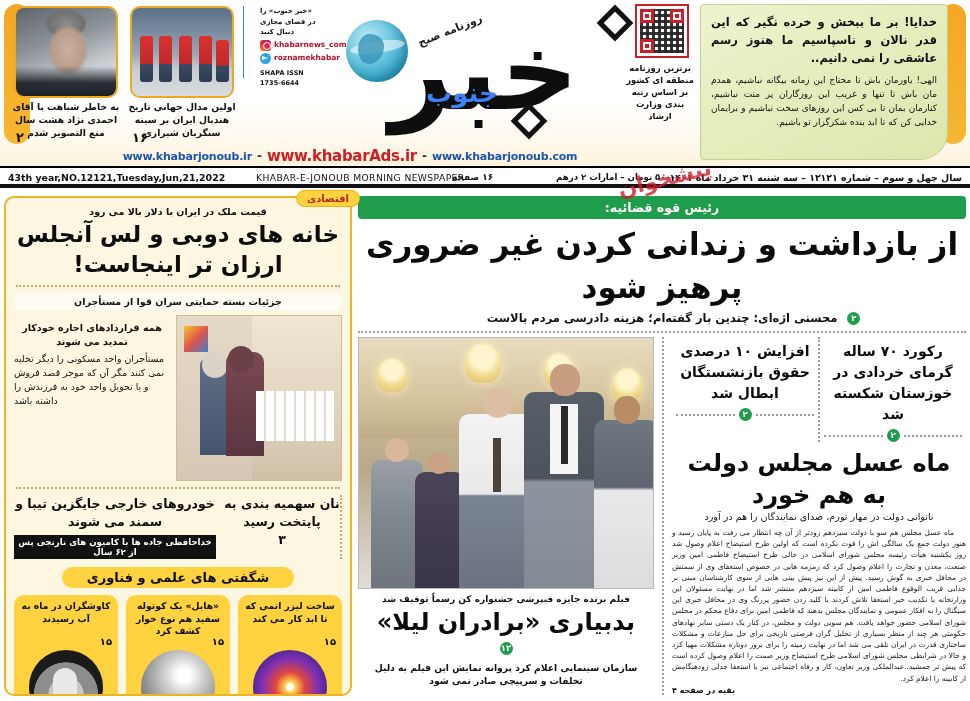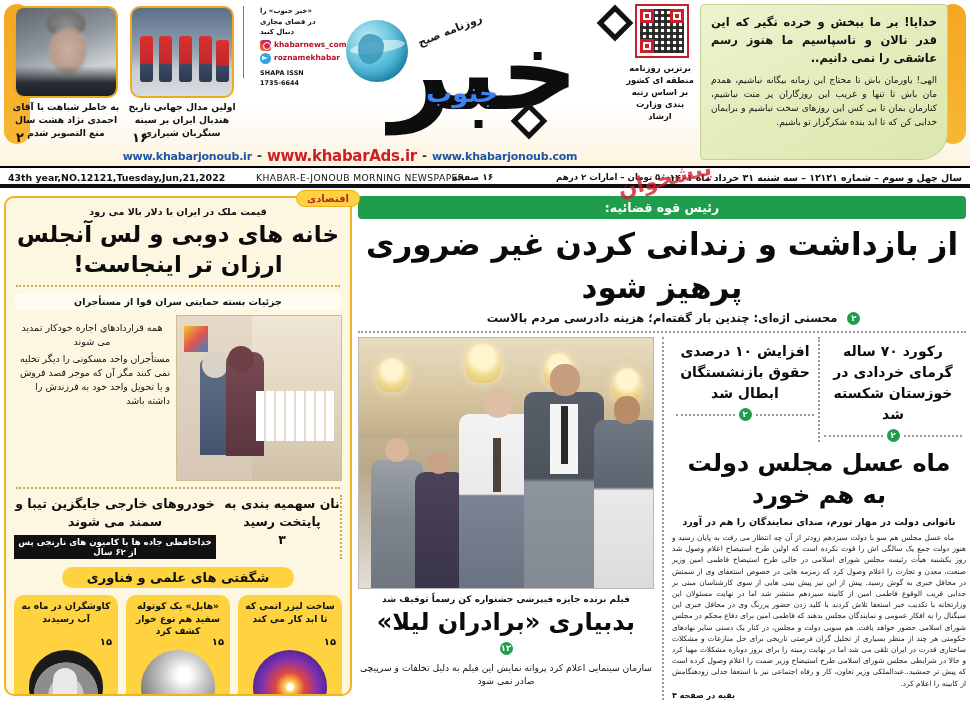--- a/index.html
+++ b/index.html
@@ -257,26 +257,26 @@
   .lc-photo .papers { position:absolute; right:4%; top:46%; width:48%; height:30%;
     background: repeating-linear-gradient(90deg,#fff 0 8px,#e2dccd 8px 10px);}
   .lc-photo .color { position:absolute; left:4%; top:6%; width:24px; height:26px;
     background: linear-gradient(135deg,#f2c335,#e0554a,#3d7fd0);}
   .lc-right { flex: 1; }
   .lc-h2 {
     font-size: 21px; line-height: 27px; font-weight: bold; color: #0c0c0c;
     text-align: center;
   }
   .lc-sub-b {
-    font-size: 9.6px; line-height: 14px; font-weight: normal; color: #111;
+    font-size: 9.6px; line-height: 14px; font-weight: bold; color: #111;
     text-align: center; margin-top: 6px;
   }
   .lc-sub-n {
     font-size: 9.4px; line-height: 14px; color: #111;
-    text-align: right; margin-top: 3px;
+    text-align: left; margin-top: 3px;
   }
   .lc-two { display: flex; gap: 8px; margin-top: 6px; }
   .lc-two .cell { flex: 1; text-align: center; }
   .lc-two .cell.left { flex: 0 0 118px; border-right: 2px dotted #c9ab63; }
   .lc-cell-t {
     font-size: 12.5px; line-height: 18px; font-weight: bold; color: #0c0c0c;
   }
   .lc-blackbar {
     background: #111; color: #fff; font-size: 8.6px; font-weight: bold;
     padding: 2px 4px; margin-top: 4px; text-align: center;
@@ -344,22 +344,21 @@
   .twohl .hl.rightone { border-left: 2px dotted #9a9a9a; }
   .hl-t { font-size: 14px; line-height: 21px; font-weight: bold; color: #0c0c0c;}
   .hl-dot-line { display:flex; align-items:center; gap:4px; margin-top:4px;}
   .hl-dot-line .ln { flex:1; border-top: 2px dotted #9a9a9a; }
 
   .mid-h2 {
     font-size: 24px; line-height: 32px; font-weight: bold; color: #0b0b0b;
     text-align: center; margin-top: 5px; letter-spacing: -.6px;
   }
   .mid-sub {
-    font-size: 9.6px; font-weight: bold; color: #111; text-align: center;
-    margin-top: 5px;
+    font-size: 9.6px; font-weight: normal; color: #111; text-align: center;
   }
   .mid-body {
     font-size: 7.4px; line-height: 11.2px; color: #1a1a1a; text-align: justify;
     margin-top: 5px; text-indent: 12px;
   }
   .mid-cont { font-size: 8px; font-weight: bold; color: #111; text-align: left; margin-top: 2px;}
 
   
   .rc-photo {
     width: 100%; height: 252px; border: 1px solid #b9b9b9; overflow: hidden;
@@ -403,21 +402,21 @@
   .rc-cap {
     font-size: 9px; font-weight: bold; color: #111; text-align: center;
     margin-top: 5px;
   }
   .rc-hl {
     font-size: 24px; line-height: 31px; font-weight: bold; color: #0b0b0b;
     text-align: center; margin-top: 3px; letter-spacing: -.5px;
   }
   .rc-sub-row { display: flex; align-items: center; gap: 6px; margin-top: 4px; flex-direction: column;}
   .rc-sub {
-    flex: 1; font-size: 9.2px; line-height: 13px; font-weight: normal;
+    flex: 1; font-size: 9.2px; line-height: 13px; font-weight: bold;
     color: #111; text-align: center;
   }
 </style>
 </head>
 <body>
 
 <div id="page">
 
   <div class="topband">
     <div class="topband-bg"></div>

